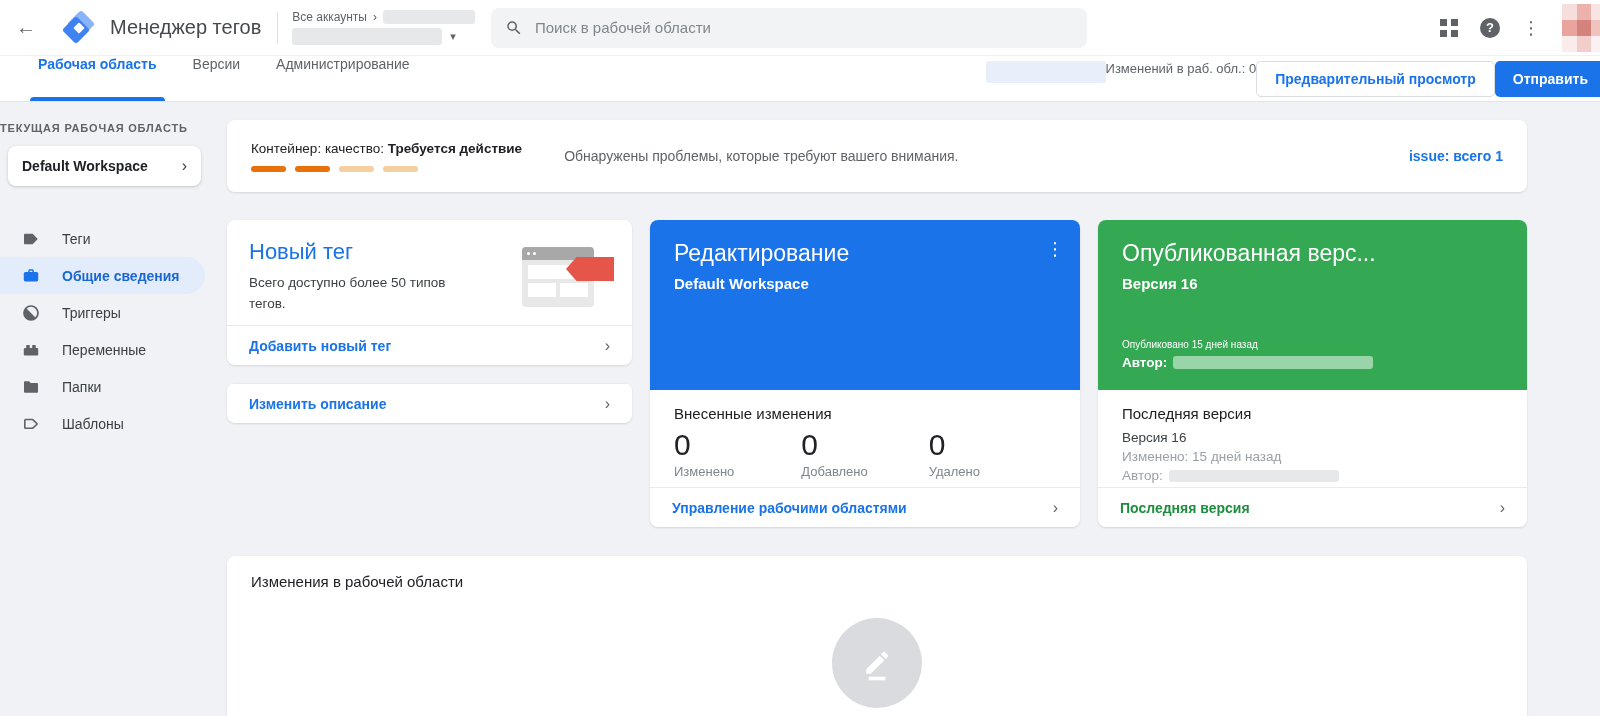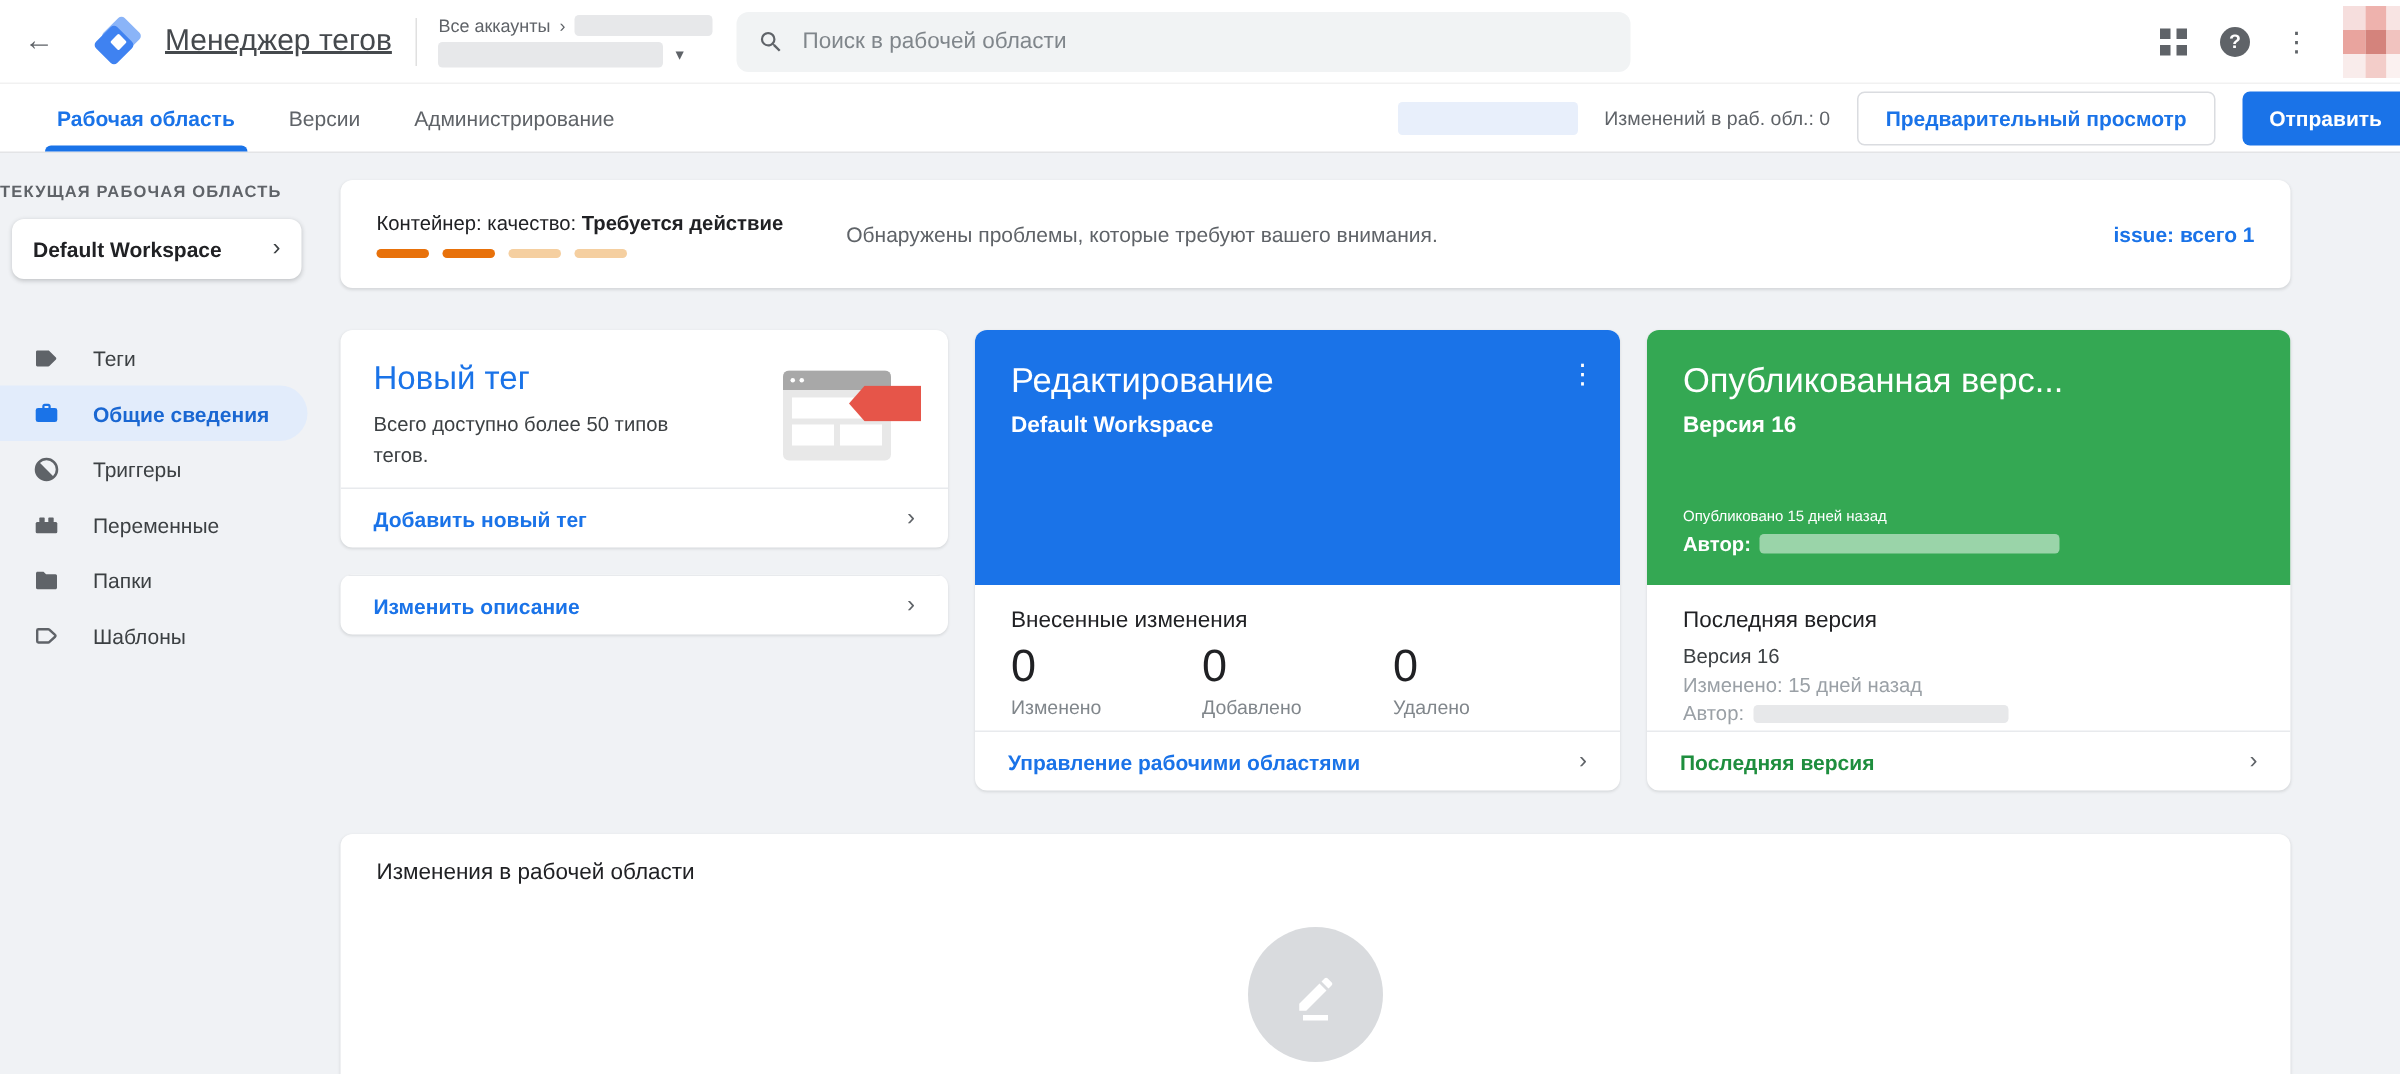--- a/index.html
+++ b/index.html
@@ -9,21 +9,21 @@
   
   .topbar { height:56px; display:flex; align-items:center; background:#fff;
     border-bottom:1px solid #f1f1f1; position:relative; }
   .back-btn { width:40px; height:40px; margin-left:6px; border:none; background:none;
     font-size:20px; color:#5f6368; cursor:pointer; }
   .gtm-logo { width:34px; height:34px; position:relative; margin-left:16px; flex:none; }
   .gtm-logo .d1,.gtm-logo .d2,.gtm-logo .d3 { position:absolute; transform:rotate(45deg); border-radius:3px; }
   .gtm-logo .d1 { width:20px; height:20px; background:#8ab4f8; left:9px; top:3px; }
   .gtm-logo .d2 { width:20px; height:20px; background:#3f82f1; left:4px; top:9px; }
   .gtm-logo .d3 { width:8px; height:8px; background:#fff; left:13px; top:13px; border-radius:1px; }
-  .app-title { font-size:20px; color:#45494d; margin-left:14px; white-space:nowrap;text-decoration:underline; }
+  .app-title { font-size:20px; color:#45494d; margin-left:14px; white-space:nowrap; }
   .top-divider { width:1px; height:32px; background:#e0e0e0; margin-left:16px; }
   .account-block { margin-left:14px; display:flex; flex-direction:column; gap:4px; }
   .account-row1 { display:flex; align-items:flex-start; gap:6px; font-size:12px; color:#5f6368; }
   .account-row2 { display:flex; align-items:center; gap:8px; }
   .blur-chip { background:#e7e8ea; border-radius:3px; }
   .caret { font-size:11px; color:#5f6368; }
   .searchbar { margin-left:16px; width:596px; height:40px; background:#f1f3f4; border-radius:8px;
     display:flex; align-items:center; padding:0 14px; gap:12px; }
   .searchbar svg { flex:none; }
   .searchbar input { border:none; background:transparent; outline:none; font-size:15px;
@@ -40,26 +40,26 @@
     margin-right:-6px; cursor:pointer; flex:none; }
   .avatar i:nth-child(1){background:#f6dedd}.avatar i:nth-child(2){background:#eeb2ad}
   .avatar i:nth-child(3){background:#f8e4e3}.avatar i:nth-child(4){background:#e9a49e}
   .avatar i:nth-child(5){background:#d4837c}.avatar i:nth-child(6){background:#f1c3bf}
   .avatar i:nth-child(7){background:#f9eceb}.avatar i:nth-child(8){background:#f3cdc9}
   .avatar i:nth-child(9){background:#fbf1f0}
 
   
   .tabbar { height:46px; display:flex; align-items:center; background:#fff;
     border-bottom:1px solid #e3e4e6; padding-left:20px; }
-  .tab { position:relative; height:100%; display:flex; align-items:center; padding:0 18px;
+  .tab { position:relative; height:100%; display:flex; padding:0 18px;
     font-size:14px; color:#5f6368; cursor:pointer; }
   .tab.active { color:#1a73e8; font-weight:bold; }
   .tab.active::after { content:""; position:absolute; left:10px; right:10px; bottom:0;
     height:4px; background:#1a73e8; border-radius:4px 4px 0 0; }
-  .tabbar-right { margin-left:auto; display:flex; align-items:center; gap:18px; }
+  .tabbar-right { margin-left:auto; display:flex; align-items:flex-start; }
   .tab-blur { width:120px; height:22px; background:#e8effb; border-radius:3px; }
   .changes-label { font-size:13px; color:#5f6368; white-space:nowrap; }
   .btn-outline { border:1px solid #dadce0; background:#fff; color:#1a73e8; font-size:14px; font-weight:bold;
     padding:9px 18px; border-radius:5px; cursor:pointer; white-space:nowrap; font-family:inherit; }
   .btn-primary { border:none; background:#1a73e8; color:#fff; font-size:14px; font-weight:bold;
     padding:10px 20px 10px 18px; border-radius:5px 0 0 5px; cursor:pointer; white-space:nowrap;
     margin-right:-8px; font-family:inherit; }
 
   
   .page-body { display:flex; height:614px; background:#f0f2f5; }

